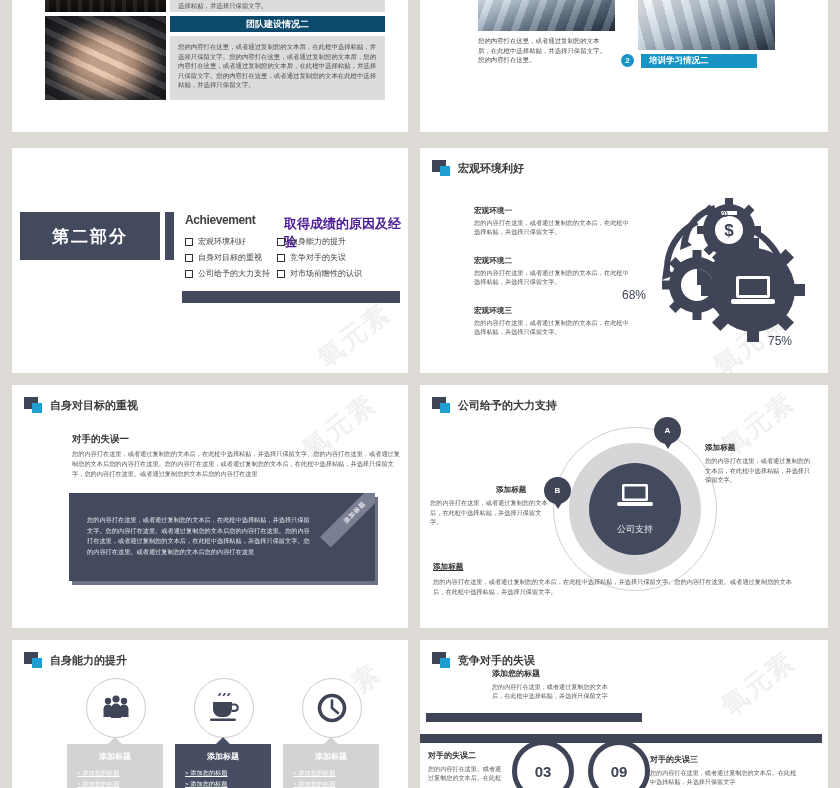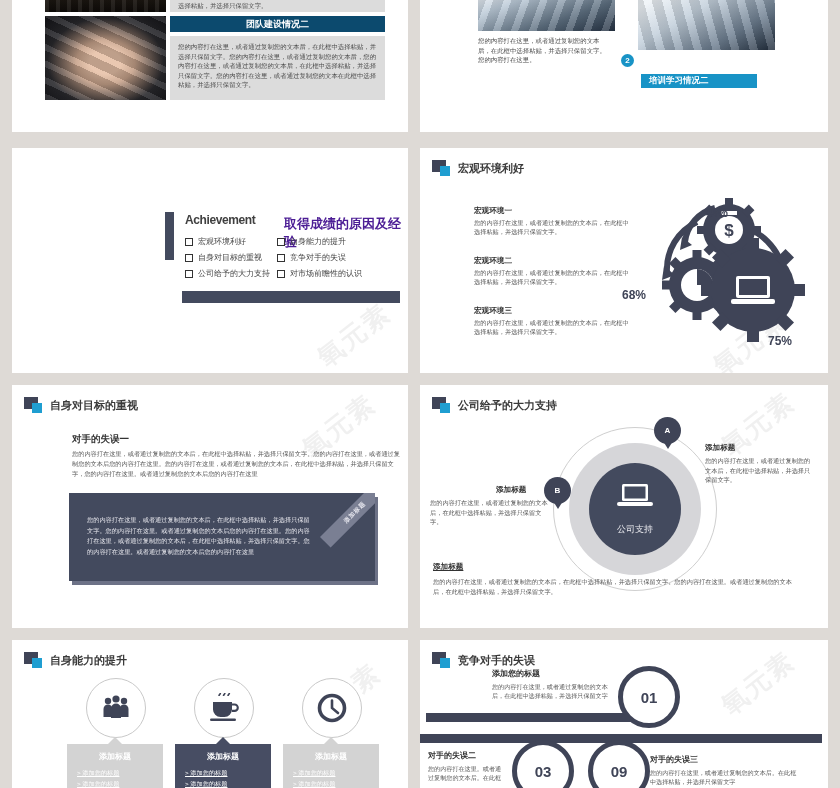--- a/index.html
+++ b/index.html
@@ -61,21 +61,21 @@
   .s3 .tab{position:absolute;background:#434a5e;}
   .s3 .ach{position:absolute;font-size:12px;font-weight:700;color:#404040;letter-spacing:-.4px;}
   .s3 .achcn{position:absolute;font-size:13px;font-weight:700;color:#4c1d95;}
   .s3 .bul{position:absolute;font-size:8px;color:#444;display:flex;align-items:center;gap:5px;white-space:nowrap;}
   .s3 .bul i{width:6px;height:6px;border:1.4px solid #333;display:inline-block;flex:none;}
   .s3 .footbar{position:absolute;background:#434a5e;}
 
   
   .s4 .h{position:absolute;font-size:7.6px;font-weight:700;color:#333;}
   .s4 .b{position:absolute;font-size:6.2px;line-height:9.4px;color:#555;width:155px;}
-  .s4 .pct{position:absolute;font-size:12px;font-weight:700;color:#3f4457;}
+  .s4 .pct{position:absolute;font-size:12px;font-weight:400;color:#3f4457;}
 
   
   .s5 .ttl{position:absolute;font-size:9.5px;font-weight:700;color:#333;}
   .s5 .lead{position:absolute;font-size:6.2px;line-height:10px;color:#555;}
   .s5 .shadow{position:absolute;background:#6d7287;}
   .s5 .dark{position:absolute;background:#434a5e;}
   .s5 .dark p{font-size:6.2px;line-height:10.6px;color:#e8e8ee;margin:0;}
   .s5 .ribbon{position:absolute;width:58px;height:58px;overflow:hidden;}
   .s5 .ribbon .band{position:absolute;width:84px;height:15px;background:#7a7f93;
      transform:rotate(-45deg);transform-origin:0 0;left:3px;top:44px;
@@ -142,28 +142,31 @@
 
     <div class="photo" style="left:58px;top:56px;width:137px;height:59px;background:linear-gradient(160deg,#f2f5f8 0 18%,#b9c8d6 40%,#5d6f80 72%,#243142 100%);">
       <div style="position:absolute;inset:0;background:repeating-linear-gradient(110deg,rgba(255,255,255,.18) 0 7px,rgba(0,0,0,.10) 7px 17px);"></div>
     </div>
     <div class="cap" style="left:58px;top:120px;width:134px;">您的内容打在这里，或者通过复制您的文本后，在此框中选择粘贴，并选择只保留文字。您的内容打在这里。</div>
 
     <div class="photo" style="left:218px;top:62px;width:137px;height:72px;background:linear-gradient(150deg,#eef3f7 0 20%,#c2cfdb 44%,#6d7e90 74%,#1f2b3a 100%);">
       <div style="position:absolute;inset:0;background:repeating-linear-gradient(75deg,rgba(255,255,255,.16) 0 8px,rgba(0,0,0,.12) 8px 18px);"></div>
     </div>
     <div class="numdot" style="left:201px;top:138px;">2</div>
-    <div class="bluebar2" style="left:221px;top:138px;width:108px;height:14px;margin-top:20px;">
+    <div class="bluebar2" style="left:221px;top:138px;width:108px;height:14px;">
       <span>培训学习情况二</span>
     </div>
   </div>
 
   <div class="slide s3" style="left:12px;top:148px;width:396px;height:225px;">
     <div class="wm" style="left:300px;top:170px;">氧元素</div>
 
+    <div class="darkblk" style="left:8px;top:64px;width:140px;height:48px;">
+      <span>第二部分</span>
+    </div>
     <div class="tab" style="left:153px;top:64px;width:9px;height:48px;"></div>
 
     <div class="ach" style="left:173px;top:65px;">Achievement</div>
     <div class="achcn" style="left:272px;top:67px;">取得成绩的原因及经验</div>
 
     <div class="bul" style="left:173px;top:88px;">
       <i></i>
         <span>宏观环境利好</span>
       </div>
     <div class="bul" style="left:173px;top:104px;">
@@ -406,23 +409,20 @@
 
     <div class="sec-head" style="left:12px;top:12px;">
       <span class="sq-wrap">
         <span class="sq-dark"></span>
           <span class="sq-blue"></span>
       </span>
       <span class="sec-title">竞争对手的失误</span>
     </div>
 
     <div class="bar" style="left:6px;top:73px;width:216px;height:9px;"></div>
-    <div class="onum" style="left:198px;top:26px;width:52px;height:52px;">
-      <span>01</span>
-    </div>
     <div class="ttl" style="left:72px;top:28px;">添加您的标题</div>
     <div class="b" style="left:72px;top:42px;width:122px;">您的内容打在这里，或者通过复制您的文本后，在此框中选择粘贴，并选择只保留文字</div>
 
     <div class="bar" style="left:0;top:94px;width:402px;height:9px;"></div>
     <div class="onum" style="left:92px;top:100px;width:52px;height:52px;">
       <span>03</span>
     </div>
     <div class="onum" style="left:168px;top:100px;width:52px;height:52px;">
       <span>09</span>
     </div>

